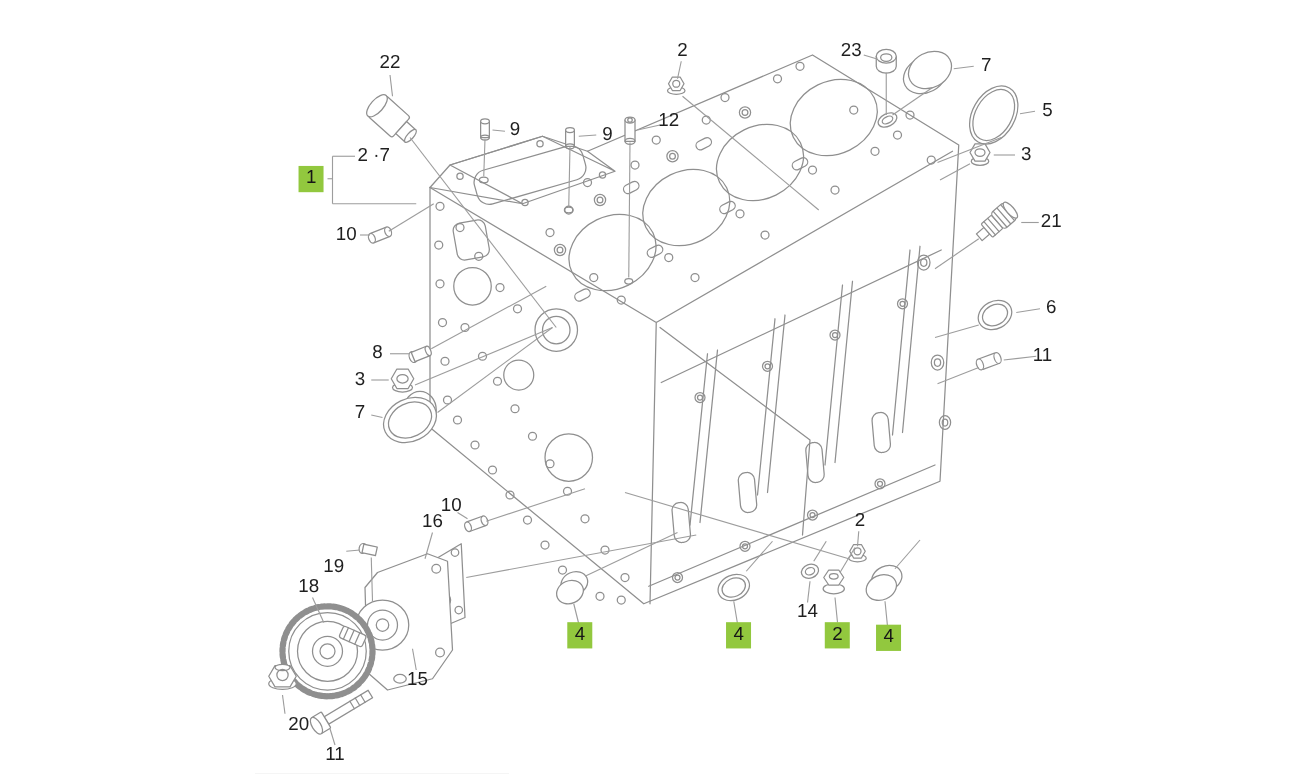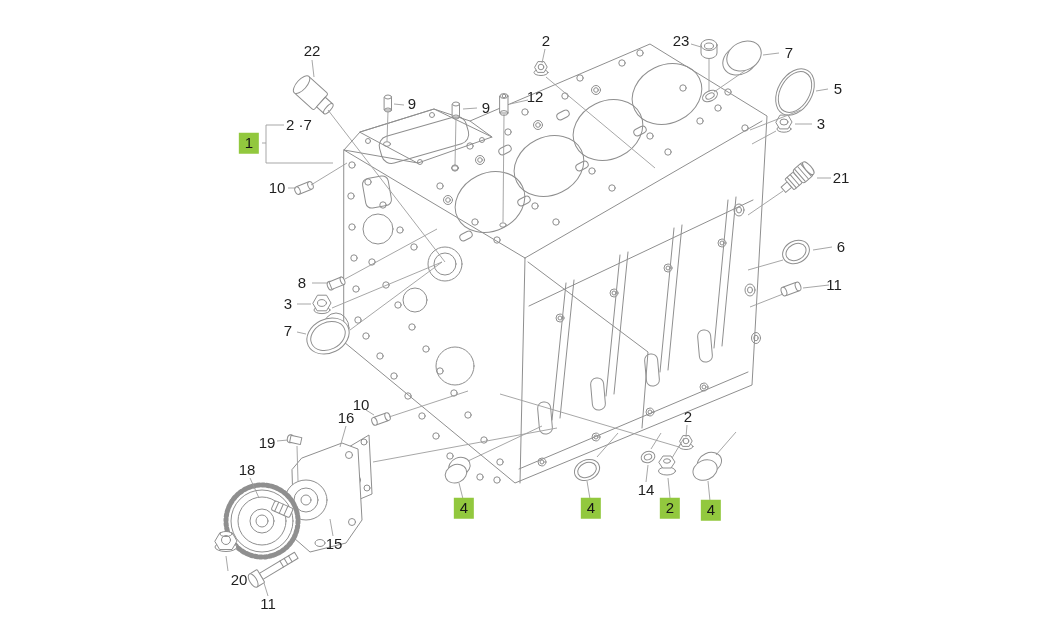--- a/index.html
+++ b/index.html
@@ -425,21 +425,21 @@
       <div class="label" style="left: 841px; top: 178px;">21</div>
       <div class="label" style="left: 277px; top: 188px;">10</div>
       <div class="label" style="left: 841px; top: 247px;">6</div>
       <div class="label" style="left: 302px; top: 283px;">8</div>
       <div class="label" style="left: 834px; top: 285px; text-align: right;">11</div>
       <div class="label" style="left: 288px; top: 304px;">3</div>
       <div class="label" style="left: 288px; top: 331px;">7</div>
       <div class="label" style="left: 361px; top: 405px;">10</div>
       <div class="label" style="left: 346px; top: 418px;">16</div>
       <div class="label" style="left: 688px; top: 417px;">2</div>
-      <div class="label" style="left: 267px; top: 443px;">19</div>
+      <div class="label" style="left: 267px; top: 454px;">19</div>
       <div class="label" style="left: 247px; top: 470px;">18</div>
       <div class="label" style="left: 646px; top: 490px;">14</div>
       <div class="label hl" style="left: 670px; top: 508px;">2</div>
       <div class="label hl" style="left: 464px; top: 508px;">4</div>
       <div class="label hl" style="left: 591px; top: 508px;">4</div>
       <div class="label hl" style="left: 711px; top: 510px;">4</div>
       <div class="label" style="left: 334px; top: 544px;">15</div>
       <div class="label" style="left: 228px; top: 580px; margin-left: 11px;">20</div>
       <div class="label" style="left: 268px; top: 604px;">11</div>
     </div>

